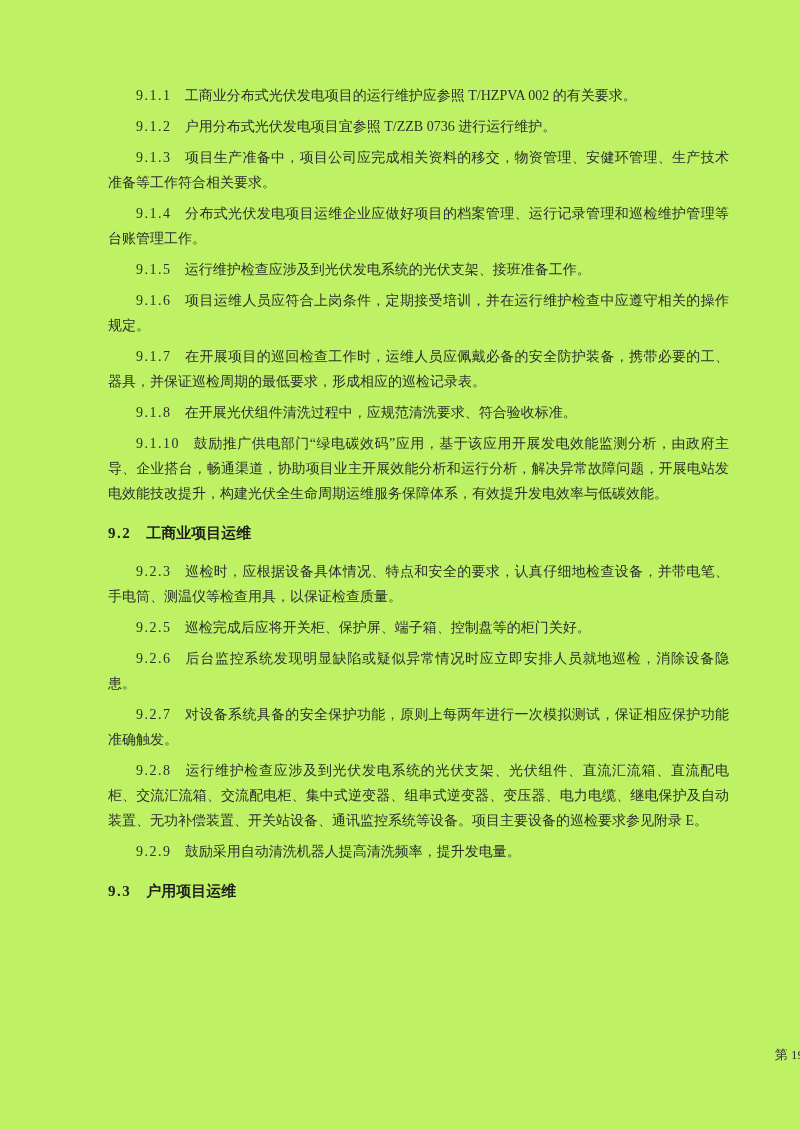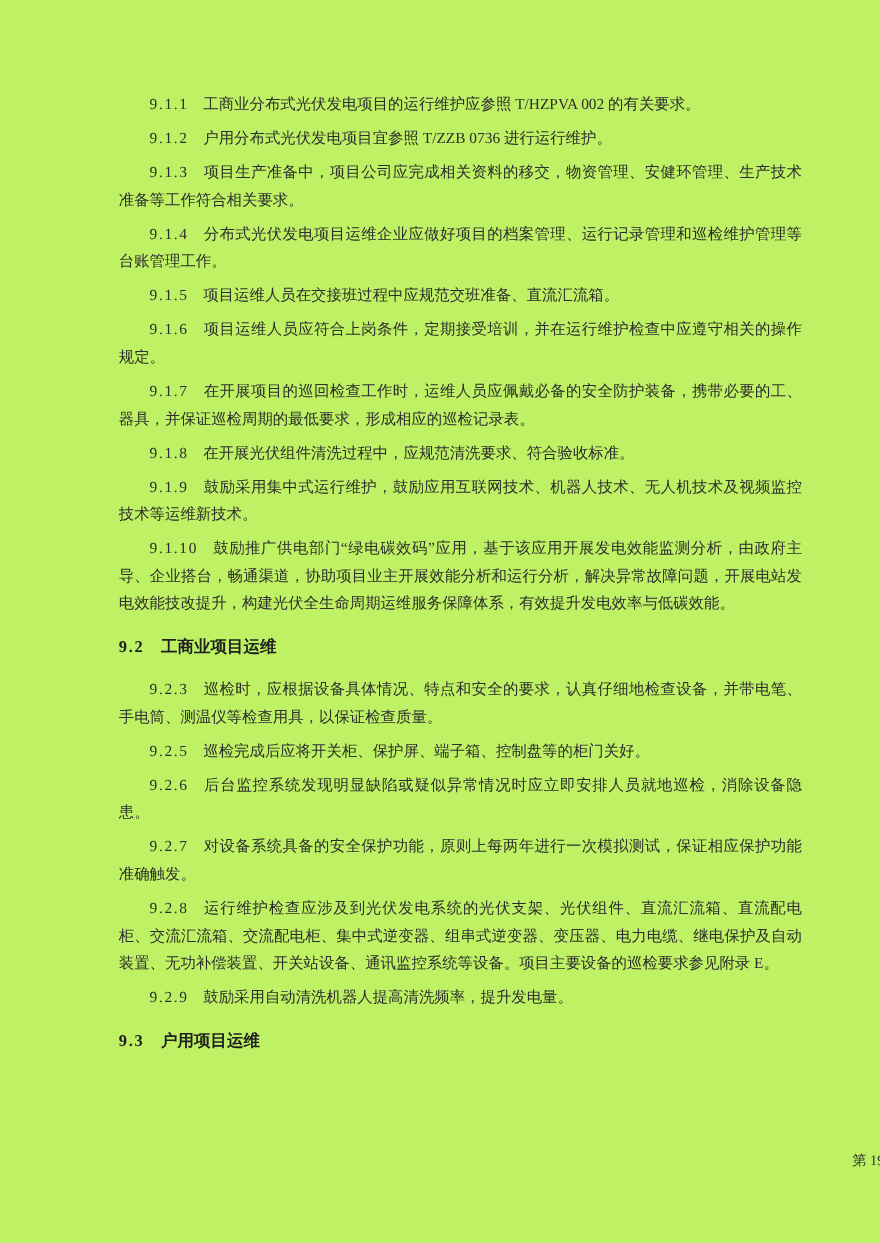--- a/index.html
+++ b/index.html
@@ -63,29 +63,28 @@
 <div class="page">
   <div class="content">
   <p class="clause"><span class="num">9.1.1</span><span>工商业分布式光伏发电项目的运行维护应参照 T/HZPVA 002 的有关要求。</span></p>
 
   <p class="clause"><span class="num">9.1.2</span><span>户用分布式光伏发电项目宜参照 T/ZZB 0736 进行运行维护。</span></p>
 
   <p class="clause"><span class="num">9.1.3</span><span>项目生产准备中，项目公司应完成相关资料的移交，物资管理、安健环管理、生产技术准备等工作符合相关要求。</span></p>
 
   <p class="clause"><span class="num">9.1.4</span><span>分布式光伏发电项目运维企业应做好项目的档案管理、运行记录管理和巡检维护管理等台账管理工作。</span></p>
 
-  <p class="clause"><span class="num">9.1.5</span><span>项目运维人员在交接班过程中应规范交班准备、直流汇流箱。</span></p>
+  <p class="clause"><span class="num">9.1.5</span><span>运行维护检查应涉及到光伏发电系统的光伏支架、接班准备工作。</span></p>
 
   <p class="clause"><span class="num">9.1.6</span><span>项目运维人员应符合上岗条件，定期接受培训，并在运行维护检查中应遵守相关的操作规定。</span></p>
 
   <p class="clause"><span class="num">9.1.7</span><span>在开展项目的巡回检查工作时，运维人员应佩戴必备的安全防护装备，携带必要的工、器具，并保证巡检周期的最低要求，形成相应的巡检记录表。</span></p>
 
   <p class="clause"><span class="num">9.1.8</span><span>在开展光伏组件清洗过程中，应规范清洗要求、符合验收标准。</span></p>
 
-  <p class="clause"><span class="num">9.1.9</span><span>鼓励采用集中式运行维护，鼓励应用互联网技术、机器人技术、无人机技术及视频监控技术等运维新技术。</span></p>
 
   <p class="clause"><span class="num">9.1.10</span><span>鼓励推广供电部门“绿电碳效码”应用，基于该应用开展发电效能监测分析，由政府主导、企业搭台，畅通渠道，协助项目业主开展效能分析和运行分析，解决异常故障问题，开展电站发电效能技改提升，构建光伏全生命周期运维服务保障体系，有效提升发电效率与低碳效能。</span></p>
 
   <h2 class="heading"><span class="num">9.2</span><span>工商业项目运维</span></h2>
 
 
 
   <p class="clause"><span class="num">9.2.3</span><span>巡检时，应根据设备具体情况、特点和安全的要求，认真仔细地检查设备，并带电笔、手电筒、测温仪等检查用具，以保证检查质量。</span></p>
 
 

